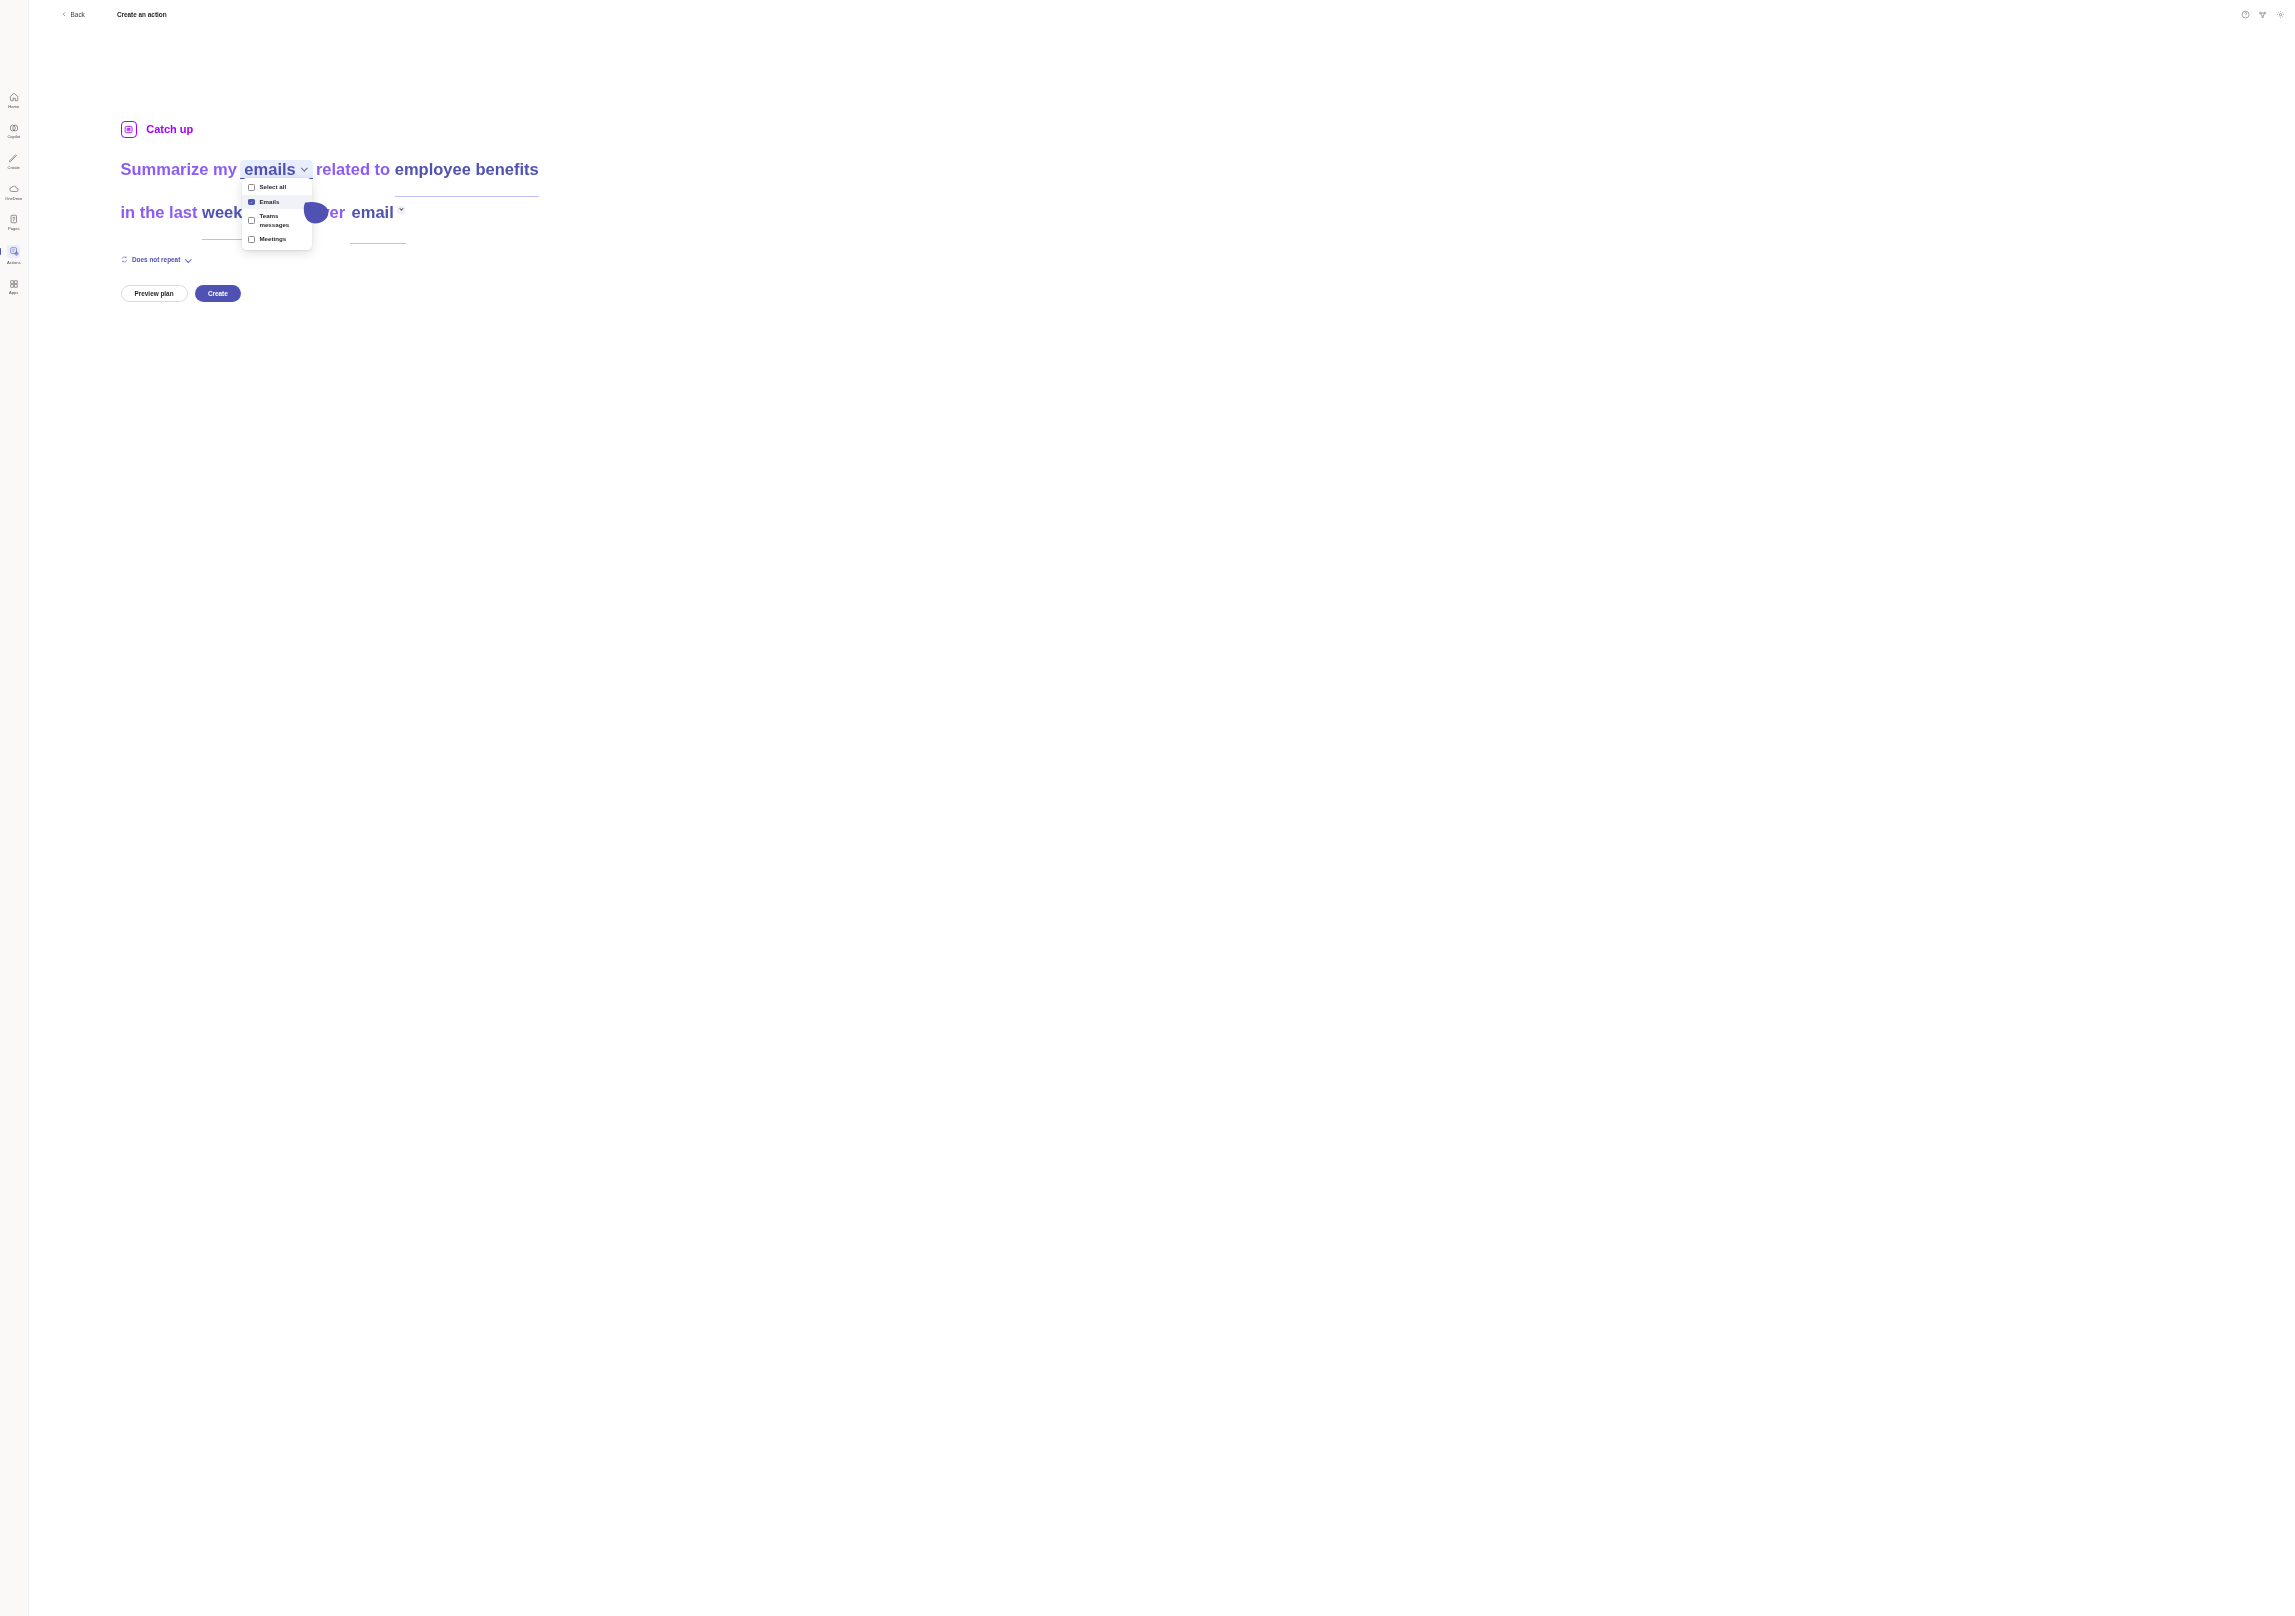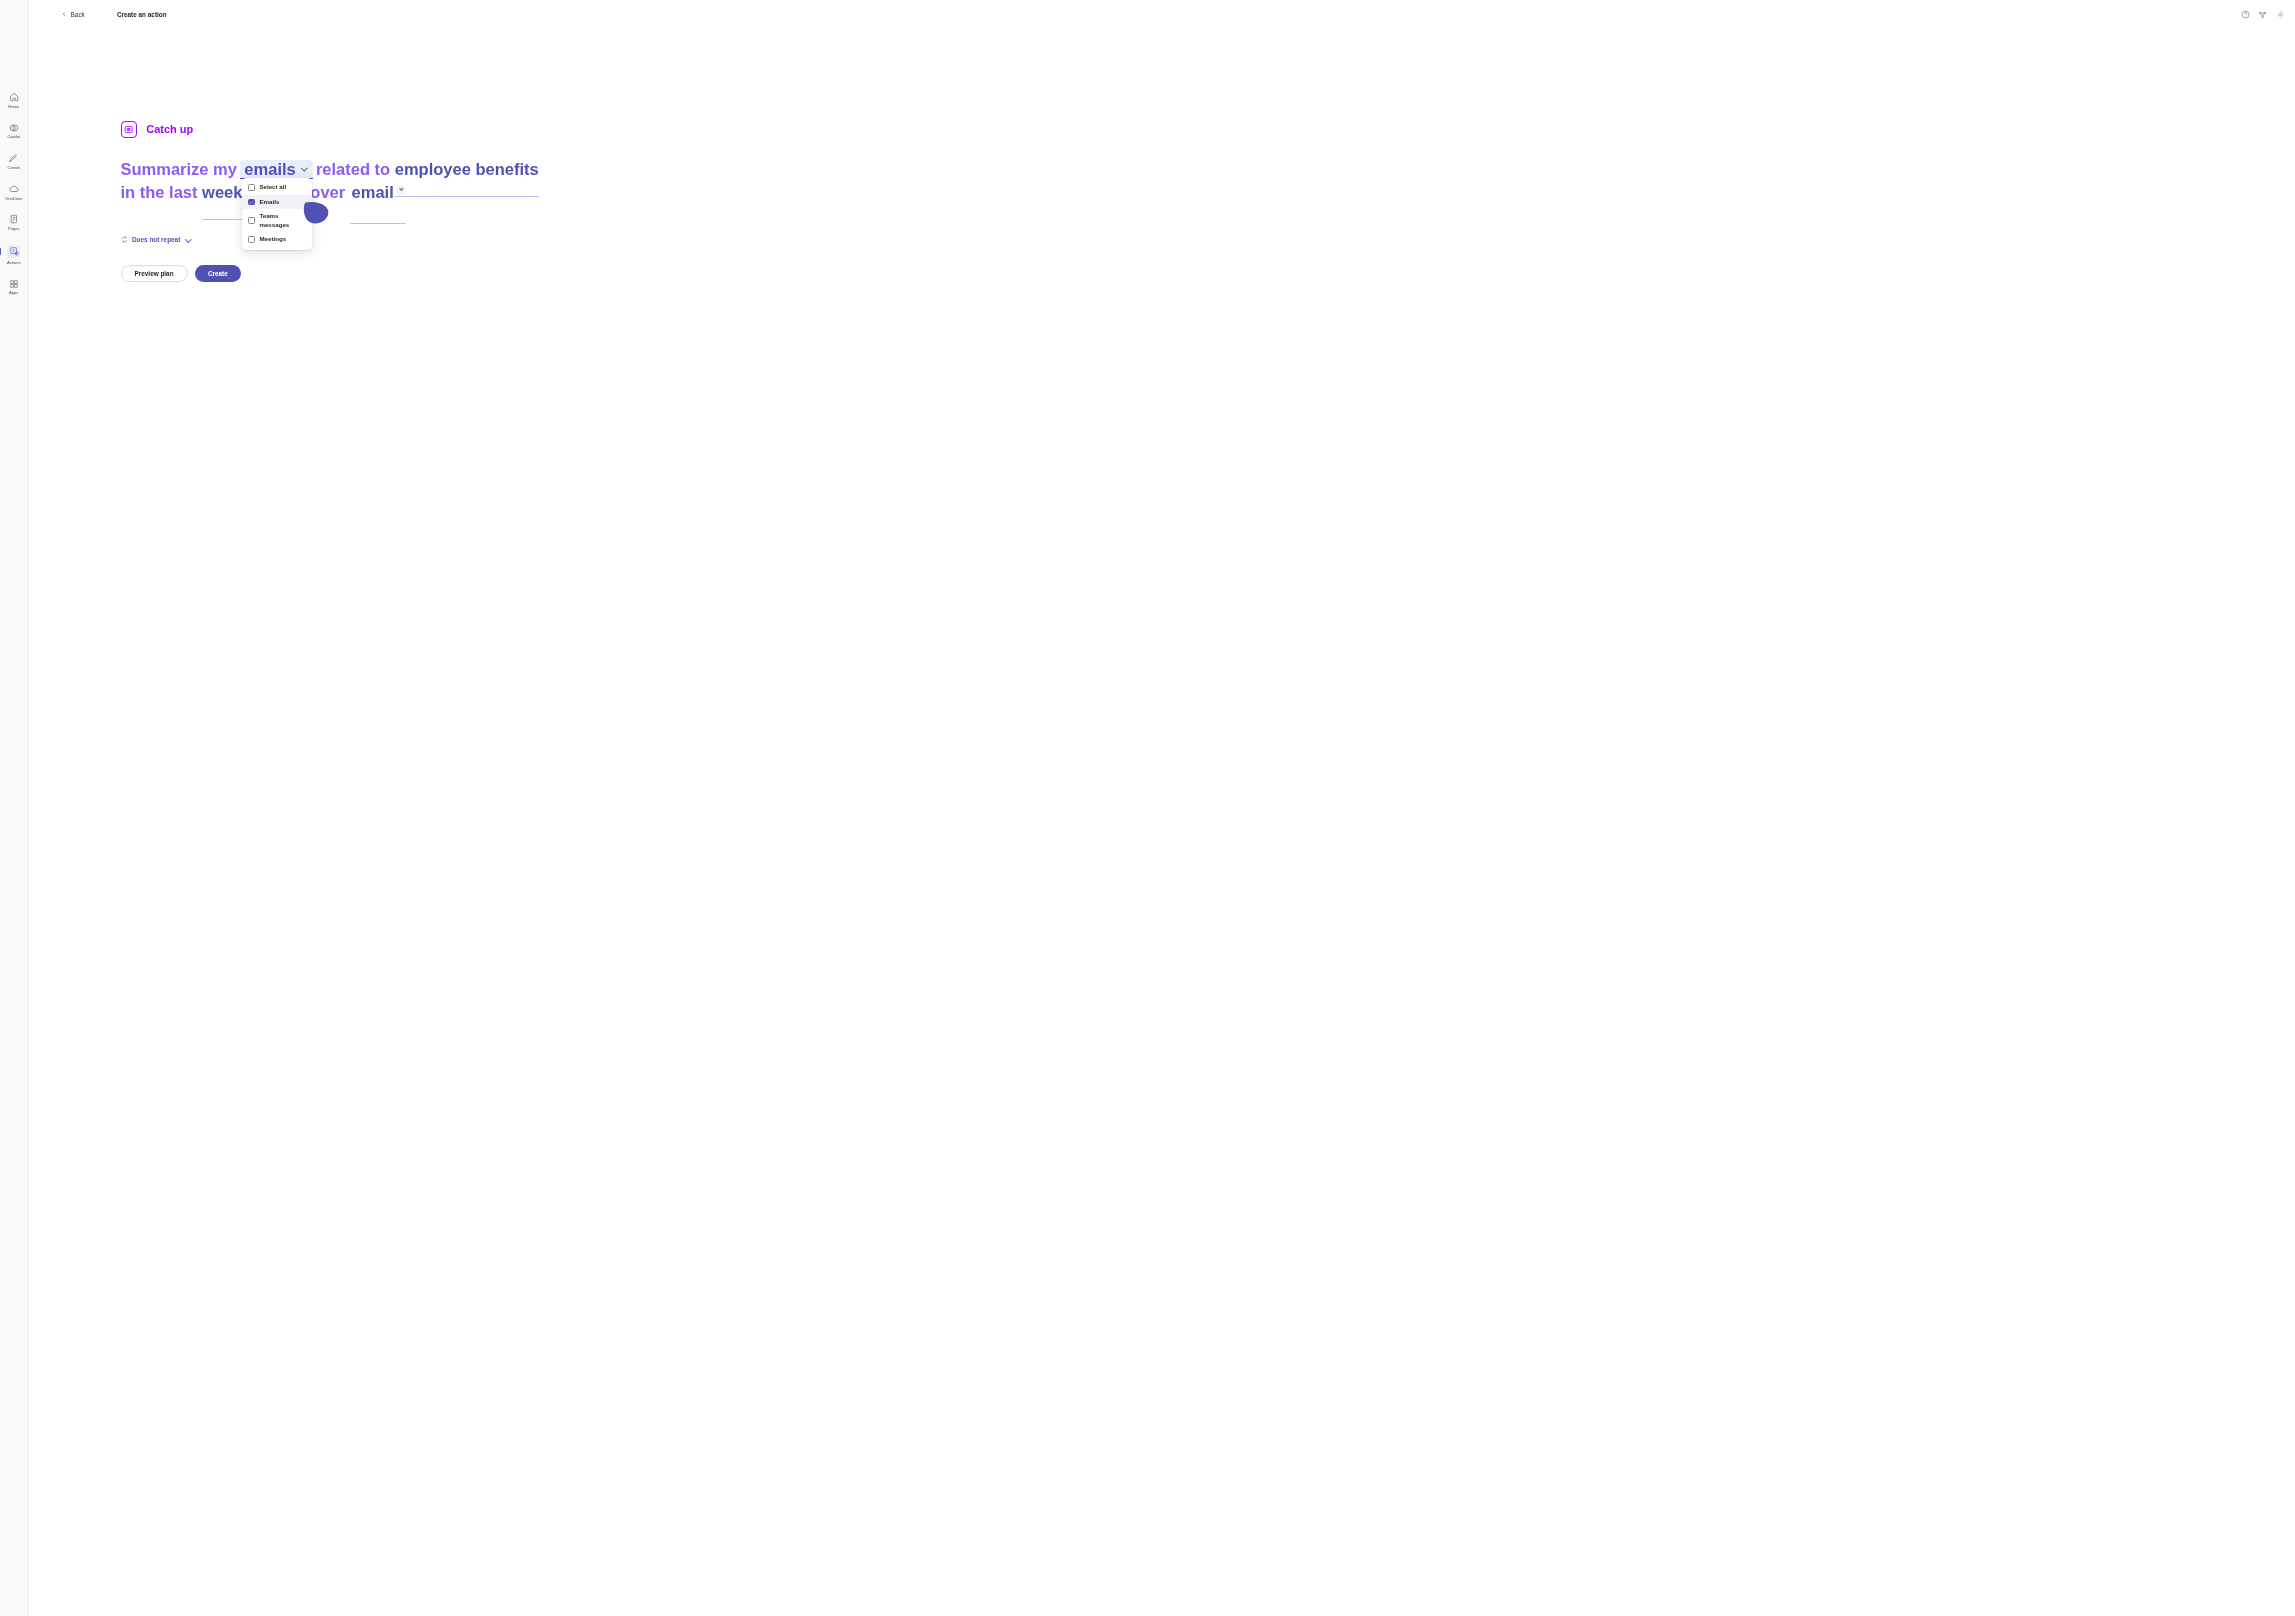--- a/index.html
+++ b/index.html
@@ -141,20 +141,21 @@
       border-right: 0.7px solid #6a6a6a;
       border-bottom: 0.7px solid #6a6a6a;
       transform: translateY(-70%) rotate(45deg);
       pointer-events: none;
     }
     .token-with-caret {
       position: relative;
       padding-right: 12px;
       padding-left: 1.8px;
       display: inline-block;
+      margin-top: 20px;
     }
     .token-with-caret .mini-chip {
       position: absolute; right: 0.9px; top: 4.6px;
       width: 8.3px; height: 8.3px; border-radius: 2.3px; background: #eef0f9;
     }
     .token-with-caret .caret-mini { right: 3.2px; top: 8.3px; width: 2.8px; height: 2.8px; border-color:#5b5b5b; }
 
     .repeat-row {
       margin-top: 12px;
       display: flex; align-items: center; gap: 4.6px;

